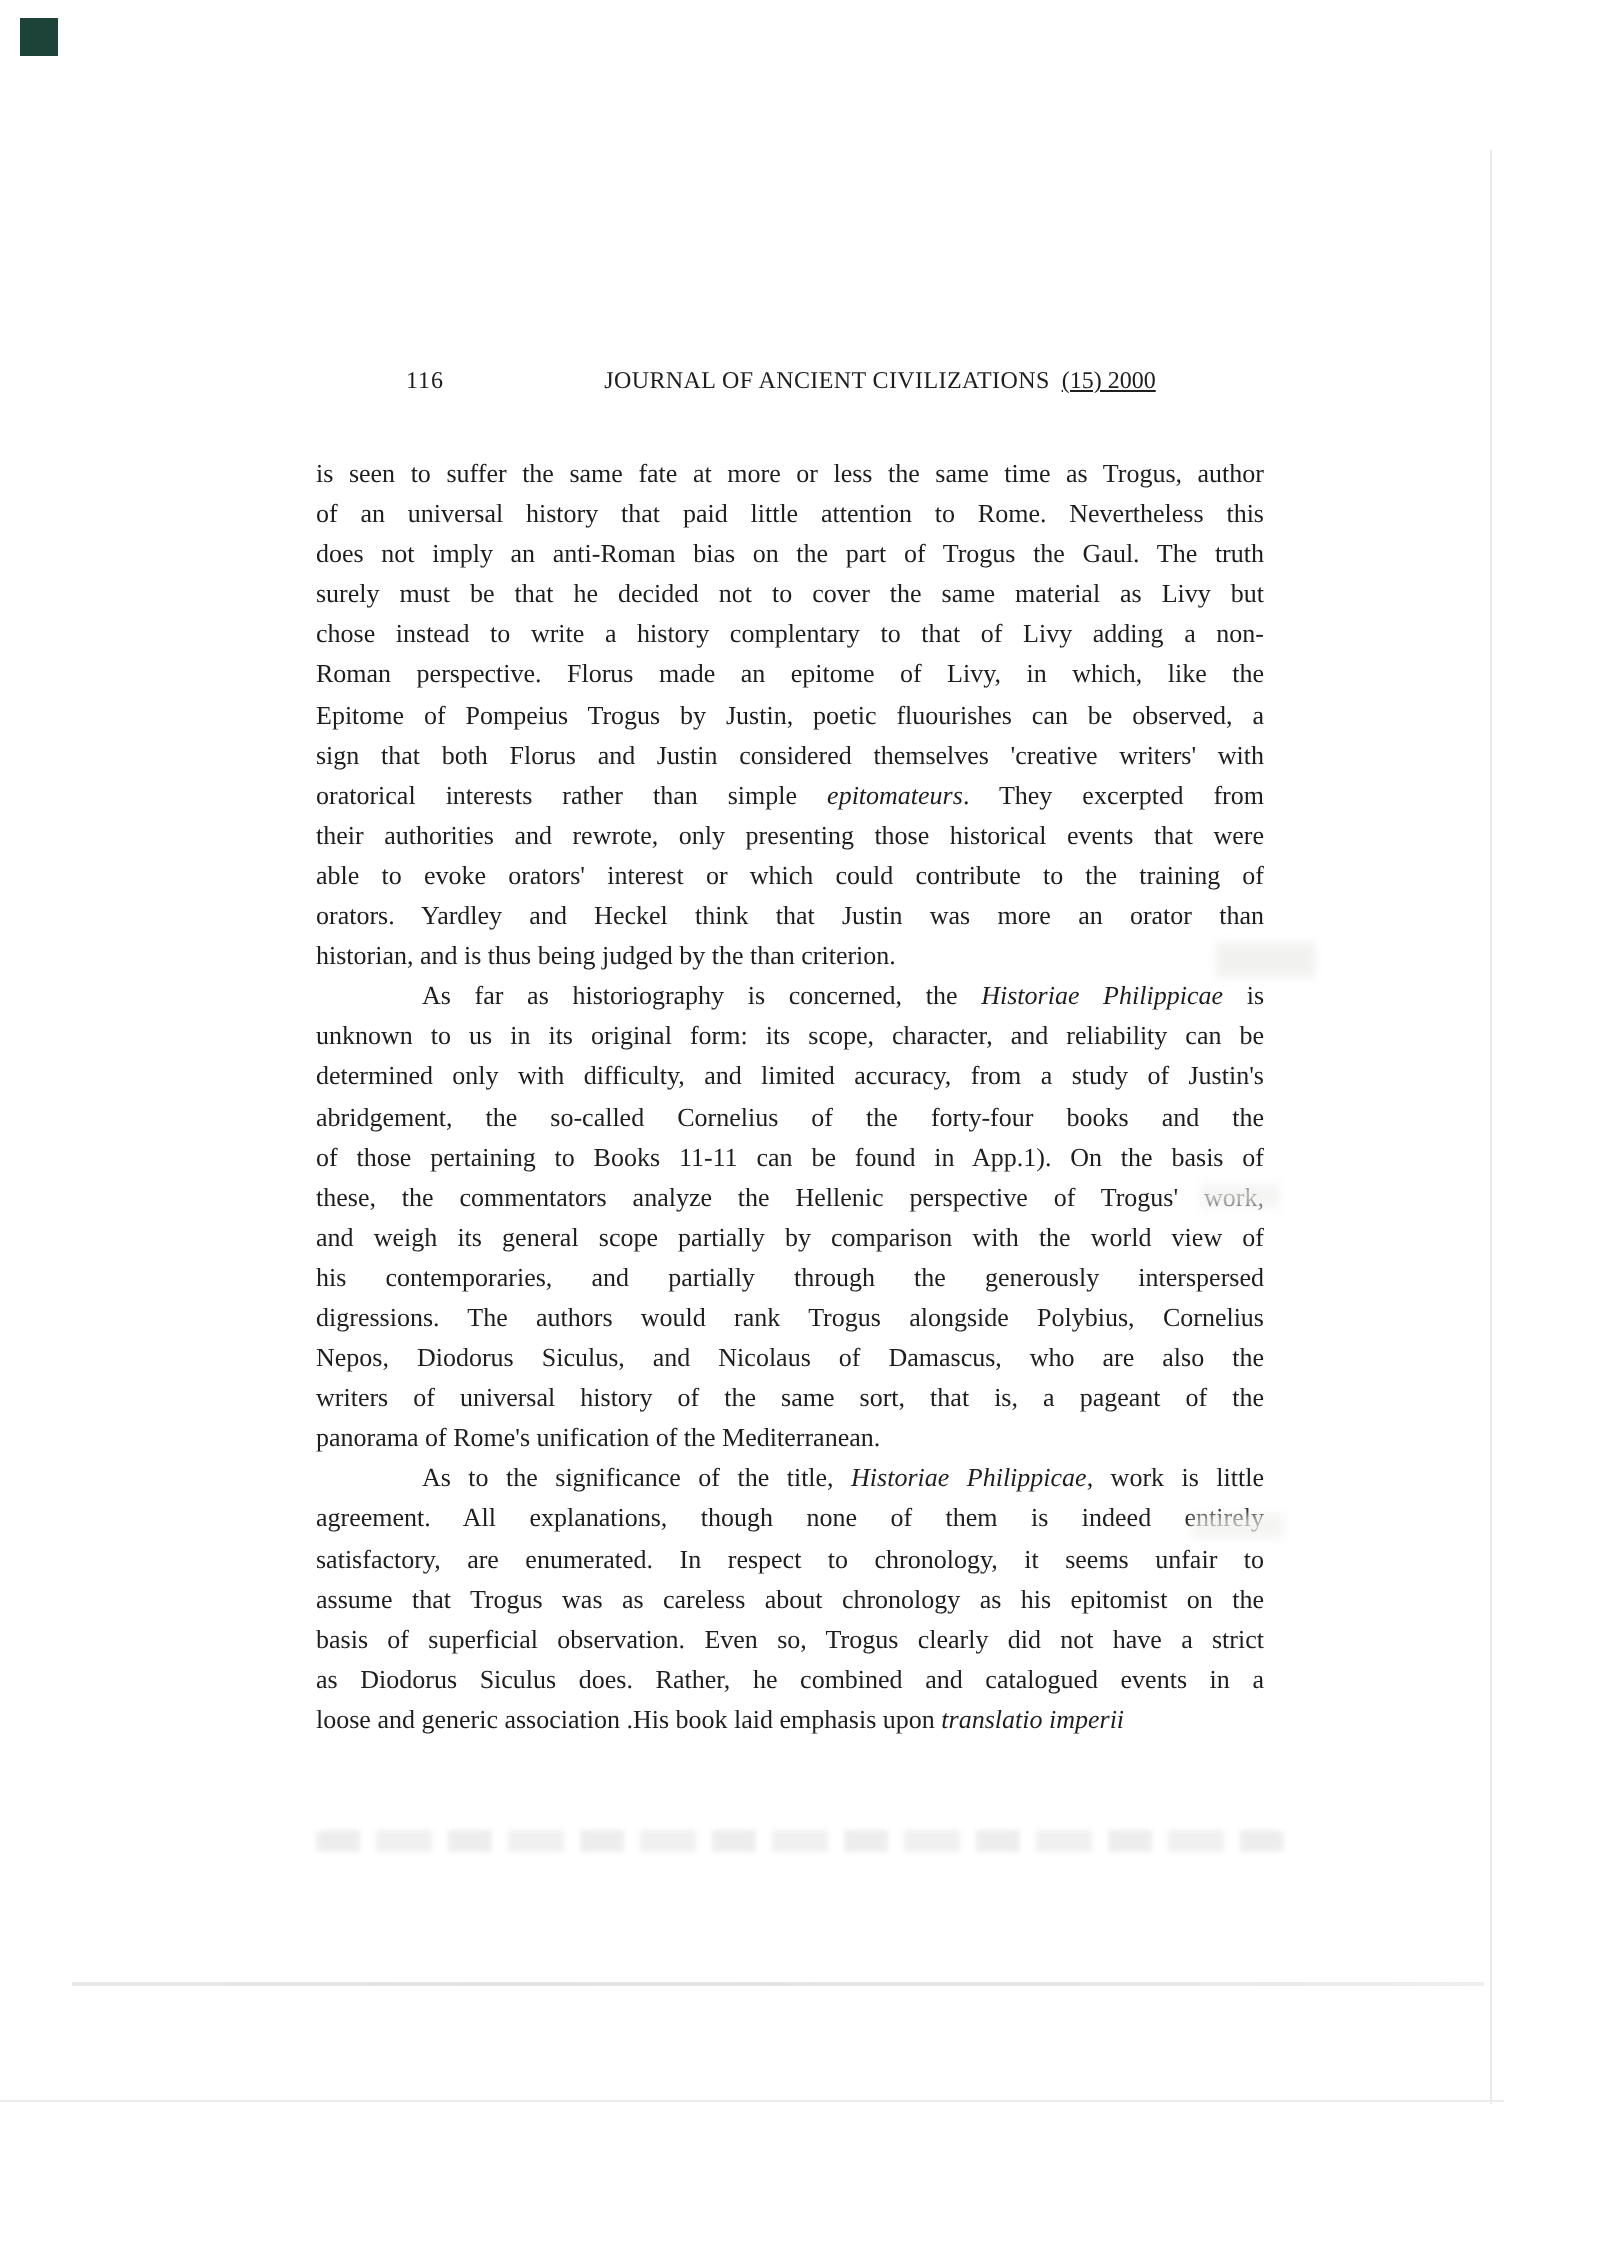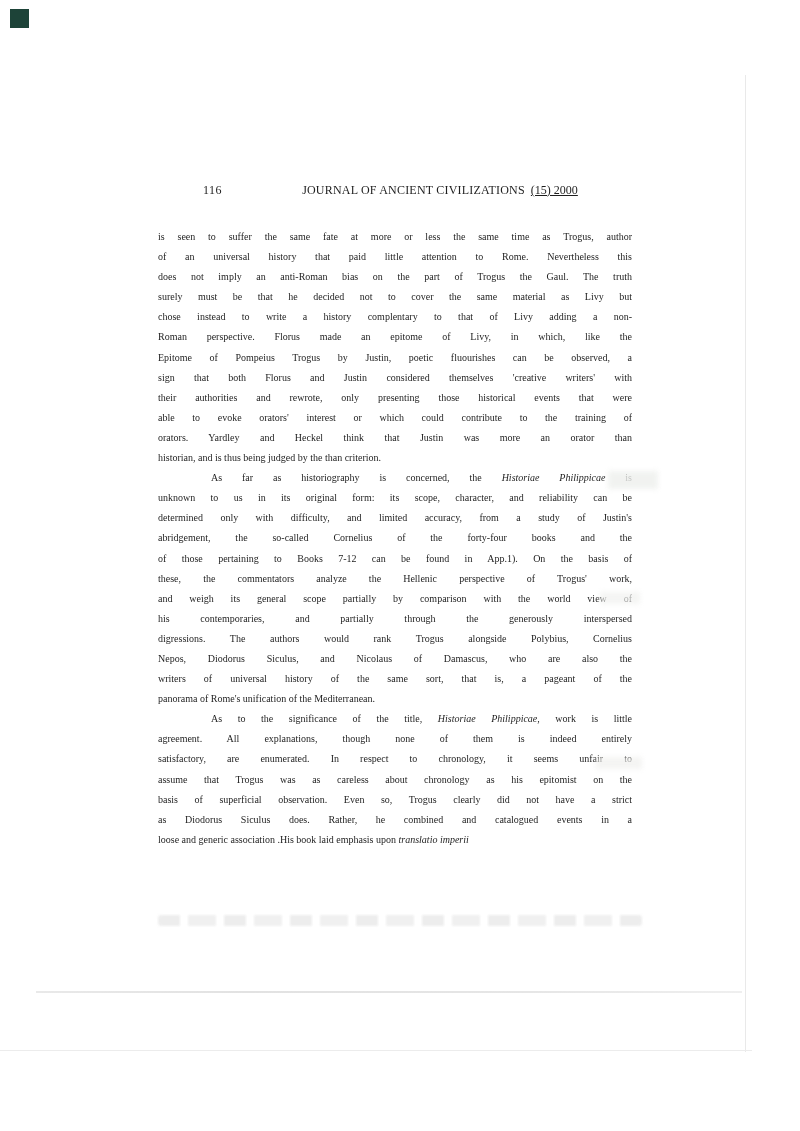--- a/index.html
+++ b/index.html
@@ -86,21 +86,21 @@
     letter-spacing: 0.5px;
   }
   .journal-title-italic { letter-spacing: 0.2px; }
   .journal-title-suffix { font-style: normal; margin-left: 3px; text-decoration: underline; }
 
   
   .text-body {
     position: absolute;
     left: 158px; top: 227px;
     width: 474px;
-    font-size: 10px;
+    font-size: 13px;
     line-height: 20.1px;
     color: var(--ink, #1e1e1e);
     text-rendering: optimizeLegibility;
   }
   .text-body .line {
     text-align: justify;
     text-align-last: justify;
     height: 20.1px;
     overflow: hidden;
   }
@@ -131,29 +131,30 @@
 
   <main class="text-body">
       <div class="line"><span>is seen to suffer the same fate at more or less the same time as Trogus, author</span></div>
       <div class="line"><span>of an universal history that paid little attention to Rome. Nevertheless this</span></div>
       <div class="line"><span>does not imply an anti-Roman bias on the part of Trogus the Gaul. The truth</span></div>
       <div class="line"><span>surely must be that he decided not to cover the same material as Livy but</span></div>
       <div class="line"><span>chose instead to write a history complentary to that of Livy adding a non-</span></div>
       <div class="line"><span>Roman perspective. Florus made an epitome of Livy, in which, like the</span></div>
       <div class="line"><span>Epitome of Pompeius Trogus by Justin, poetic fluourishes can be observed, a</span></div>
       <div class="line"><span>sign that both Florus and Justin considered themselves 'creative writers' with</span></div>
+      <div class="line"><span>oratorical interests rather than simple </span><i>epitomateurs</i><span>. They excerpted from</span></div>
       <div class="line"><span>their authorities and rewrote, only presenting those historical events that were</span></div>
       <div class="line"><span>able to evoke orators' interest or which could contribute to the training of</span></div>
       <div class="line"><span>orators. Yardley and Heckel think that Justin was more an orator than</span></div>
       <div class="line last"><span>historian, and is thus being judged by the than criterion.</span></div>
       <div class="line indent"><span>As far as historiography is concerned, the </span><i>Historiae Philippicae</i><span> is</span></div>
       <div class="line"><span>unknown to us in its original form: its scope, character, and reliability can be</span></div>
       <div class="line"><span>determined only with difficulty, and limited accuracy, from a study of Justin's</span></div>
       <div class="line"><span>abridgement, the so-called Cornelius of the forty-four books and the</span></div>
-      <div class="line"><span>of those pertaining to Books 7-12 can be found in App.1). On the basis of</span></div>
+      <div class="line"><span>of those pertaining to Books 11-11 can be found in App.1). On the basis of</span></div>
       <div class="line"><span>these, the commentators analyze the Hellenic perspective of Trogus' work,</span></div>
       <div class="line"><span>and weigh its general scope partially by comparison with the world view of</span></div>
       <div class="line"><span>his contemporaries, and partially through the generously interspersed</span></div>
       <div class="line"><span>digressions. The authors would rank Trogus alongside Polybius, Cornelius</span></div>
       <div class="line"><span>Nepos, Diodorus Siculus, and Nicolaus of Damascus, who are also the</span></div>
       <div class="line"><span>writers of universal history of the same sort, that is, a pageant of the</span></div>
       <div class="line last"><span>panorama of Rome's unification of the Mediterranean.</span></div>
       <div class="line indent"><span>As to the significance of the title, </span><i>Historiae Philippicae</i><span>, work is little</span></div>
       <div class="line"><span>agreement. All explanations, though none of them is indeed entirely</span></div>
       <div class="line"><span>satisfactory, are enumerated.  In respect to chronology, it seems unfair to</span></div>

